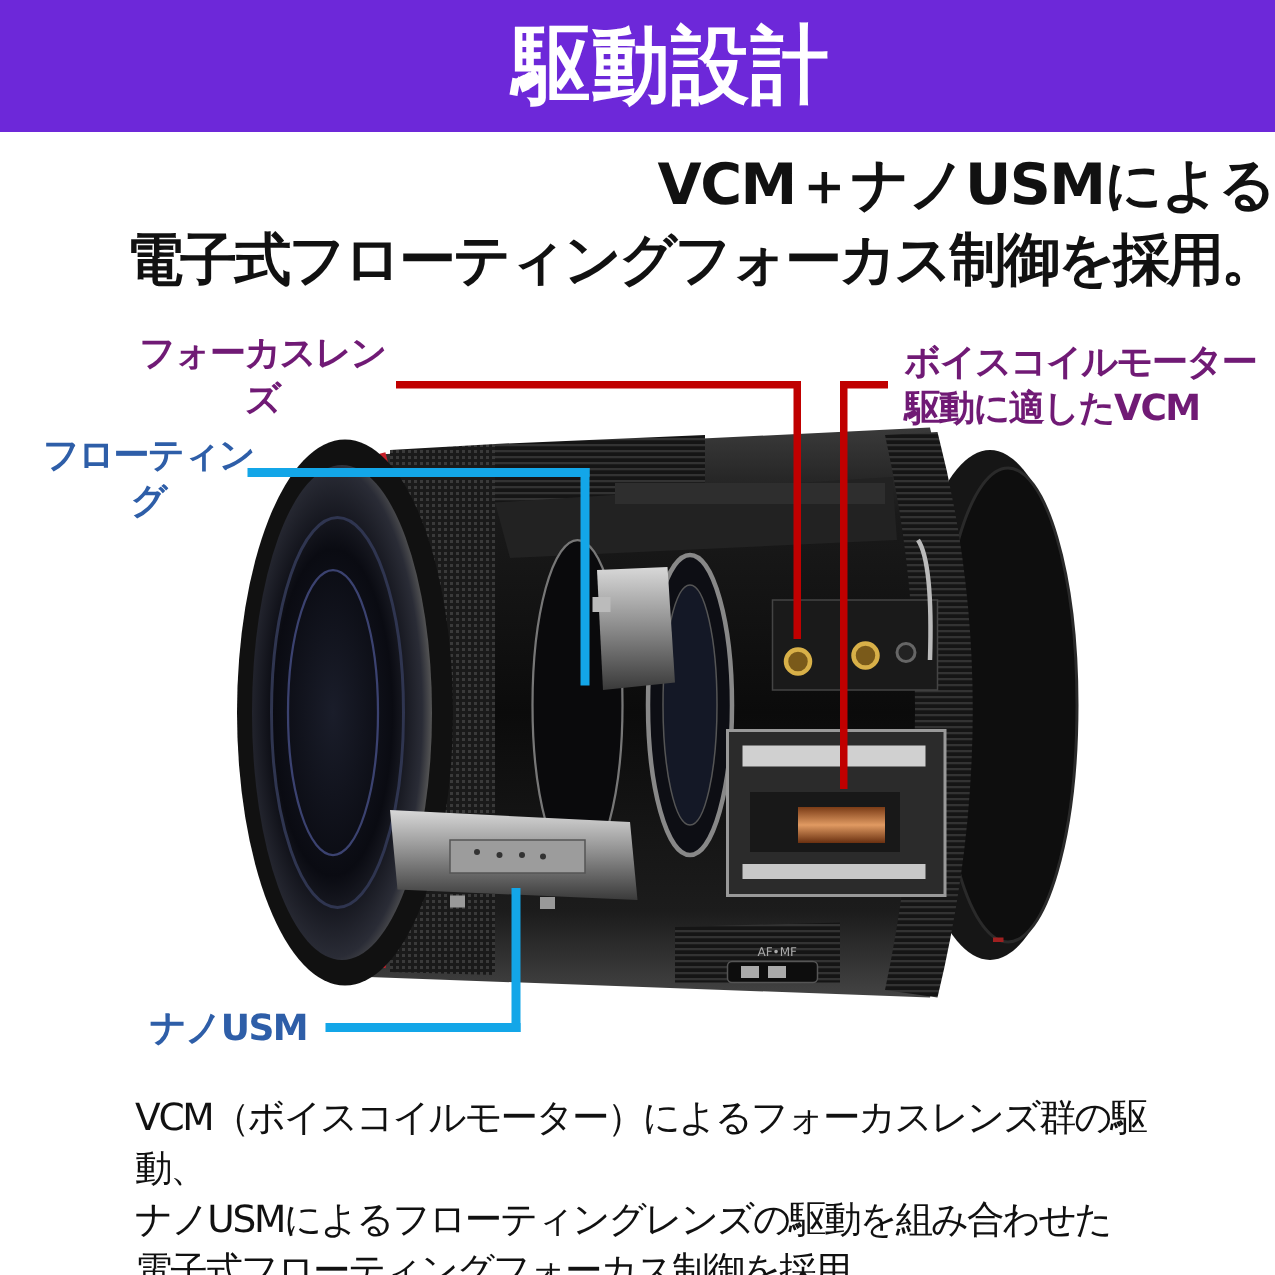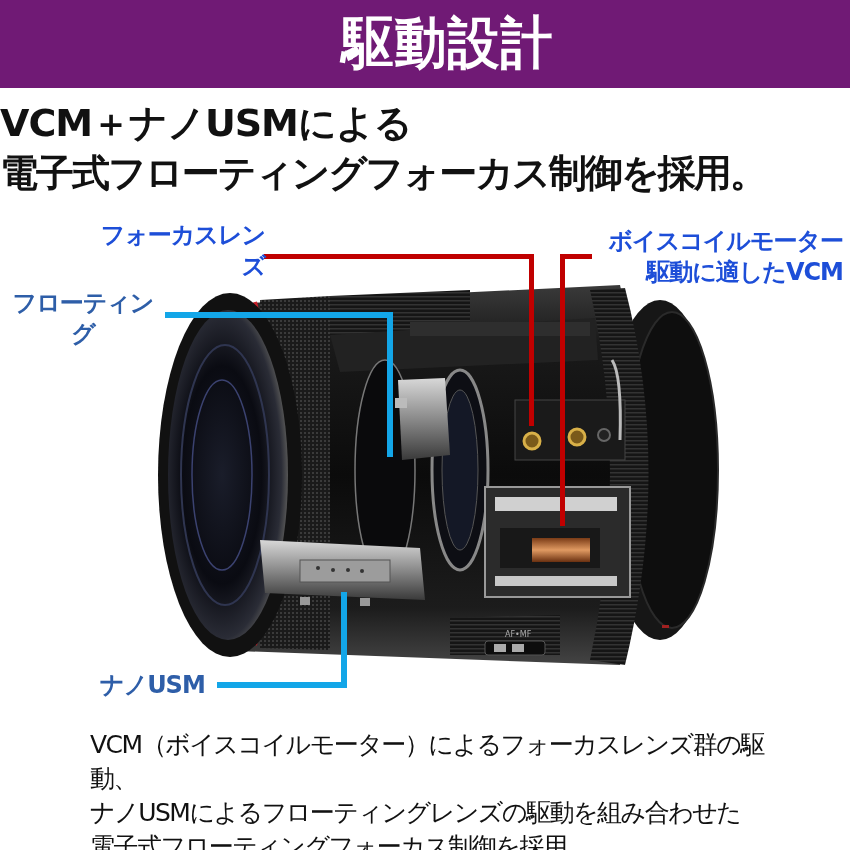--- a/index.html
+++ b/index.html
@@ -1,32 +1,32 @@
 <!DOCTYPE html>
 <html><head>
 <meta charset="utf-8">
 <style>
   * { margin:0; padding:0; box-sizing:border-box; }
   html, body { width:850px; height:850px; background:#ffffff; overflow:hidden; }
   body { position:relative; font-family:"DejaVu Sans","Liberation Sans",sans-serif; }
 
-  .header { position:absolute; left:0; top:0; width:850px; height:88px; background:#701a75;
+  .header { position:absolute; left:0; top:0; width:850px; height:88px; background:#6d28d9;
     display:flex; align-items:center; justify-content:center;padding-left:45px; }
   .header-title { color:#ffffff; font-size:52px; font-weight:bold; letter-spacing:1px; transform:scaleY(1.08); }
 
-  .subtitle { position:absolute; left:0; top:98px; width:850px; text-align:left; color:#111;
+  .subtitle { position:absolute; left:0; top:98px; width:850px; text-align:right; color:#111;
     font-weight:bold; }
   .subtitle .l1 { font-size:38px; line-height:50px; letter-spacing:-1px; }
   .subtitle .l2 { font-size:38px; line-height:50px; letter-spacing:-2px; }
 
   
   .lens { position:absolute; left:0; top:0; width:850px; height:850px; }
 
   .callout { position:absolute; font-weight:bold; font-size:24px; line-height:31px; letter-spacing:-1px; }
-  .callout.red { color:#1d4ed8;text-align:right; }
+  .callout.red { color:#701a75; }
   .callout.blue { color:#2e5ea8; }
   .center-align { text-align:center; }
 
   .line { position:absolute; }
   .line.red { background:#c00000; }
   .line.blue { background:#13a6e8; }
 
   .body-text { position:absolute; left:90px; top:728px; width:700px; color:#111;
     font-size:25px; line-height:34px; letter-spacing:-1.5px; }
 </style>
@@ -149,21 +149,21 @@
 
 <div class="callout red center-align" style="left:85px; top:220px; width:180px;">
   <div>フォーカスレンズ</div>
 </div>
 
 <div class="callout red" style="left:603px; top:226px; width:240px;">
   <div>ボイスコイルモーター</div>
   <div>駆動に適したVCM</div>
 </div>
 
-<div class="callout blue center-align" style="left:8px; top:288px; width:150px;">
+<div class="callout blue center-align" style="left:24px; top:288px; width:150px;">
   <div>フローティング</div>
 </div>
 
 <div class="callout blue" style="left:100px; top:670px;">
   <div>ナノUSM</div>
 </div>
 
 <div class="body-text">
   <div>VCM（ボイスコイルモーター）によるフォーカスレンズ群の駆動、</div>
   <div>ナノUSMによるフローティングレンズの駆動を組み合わせた</div>

